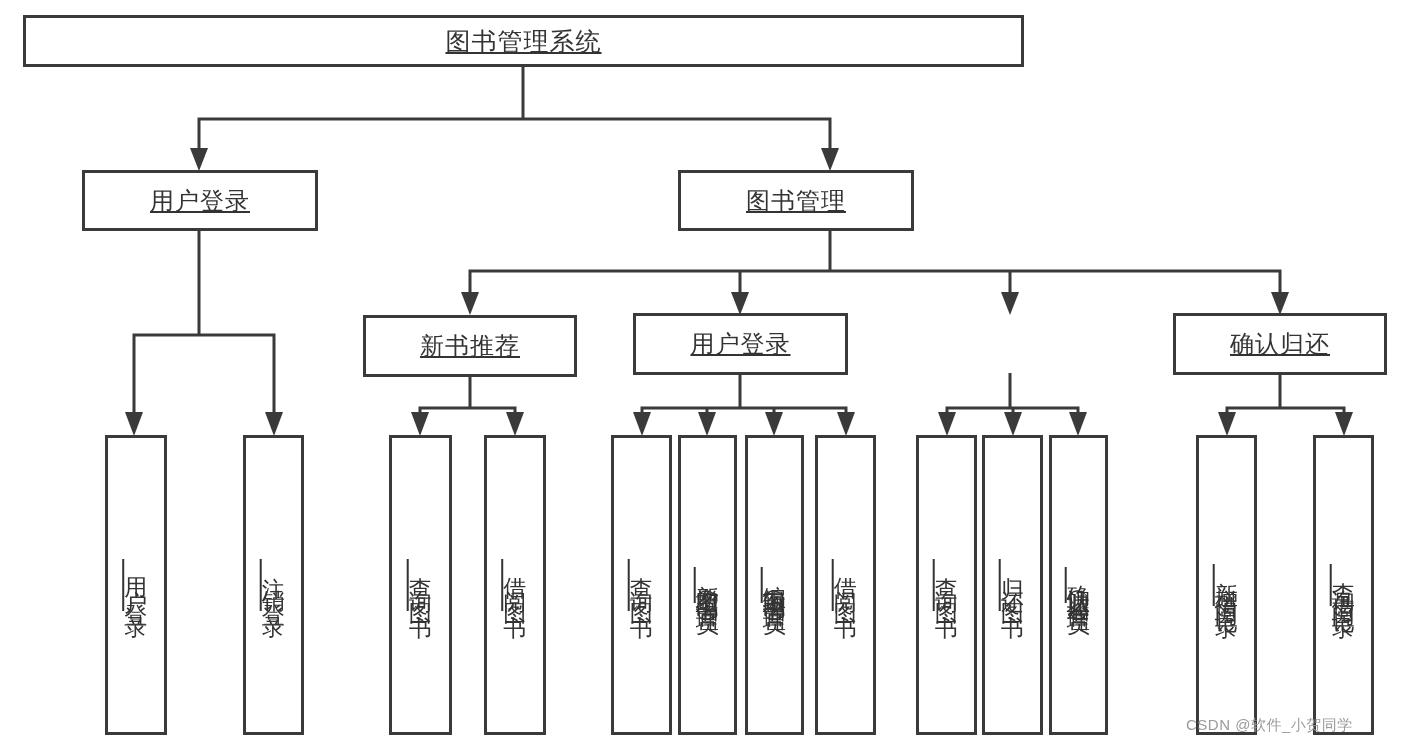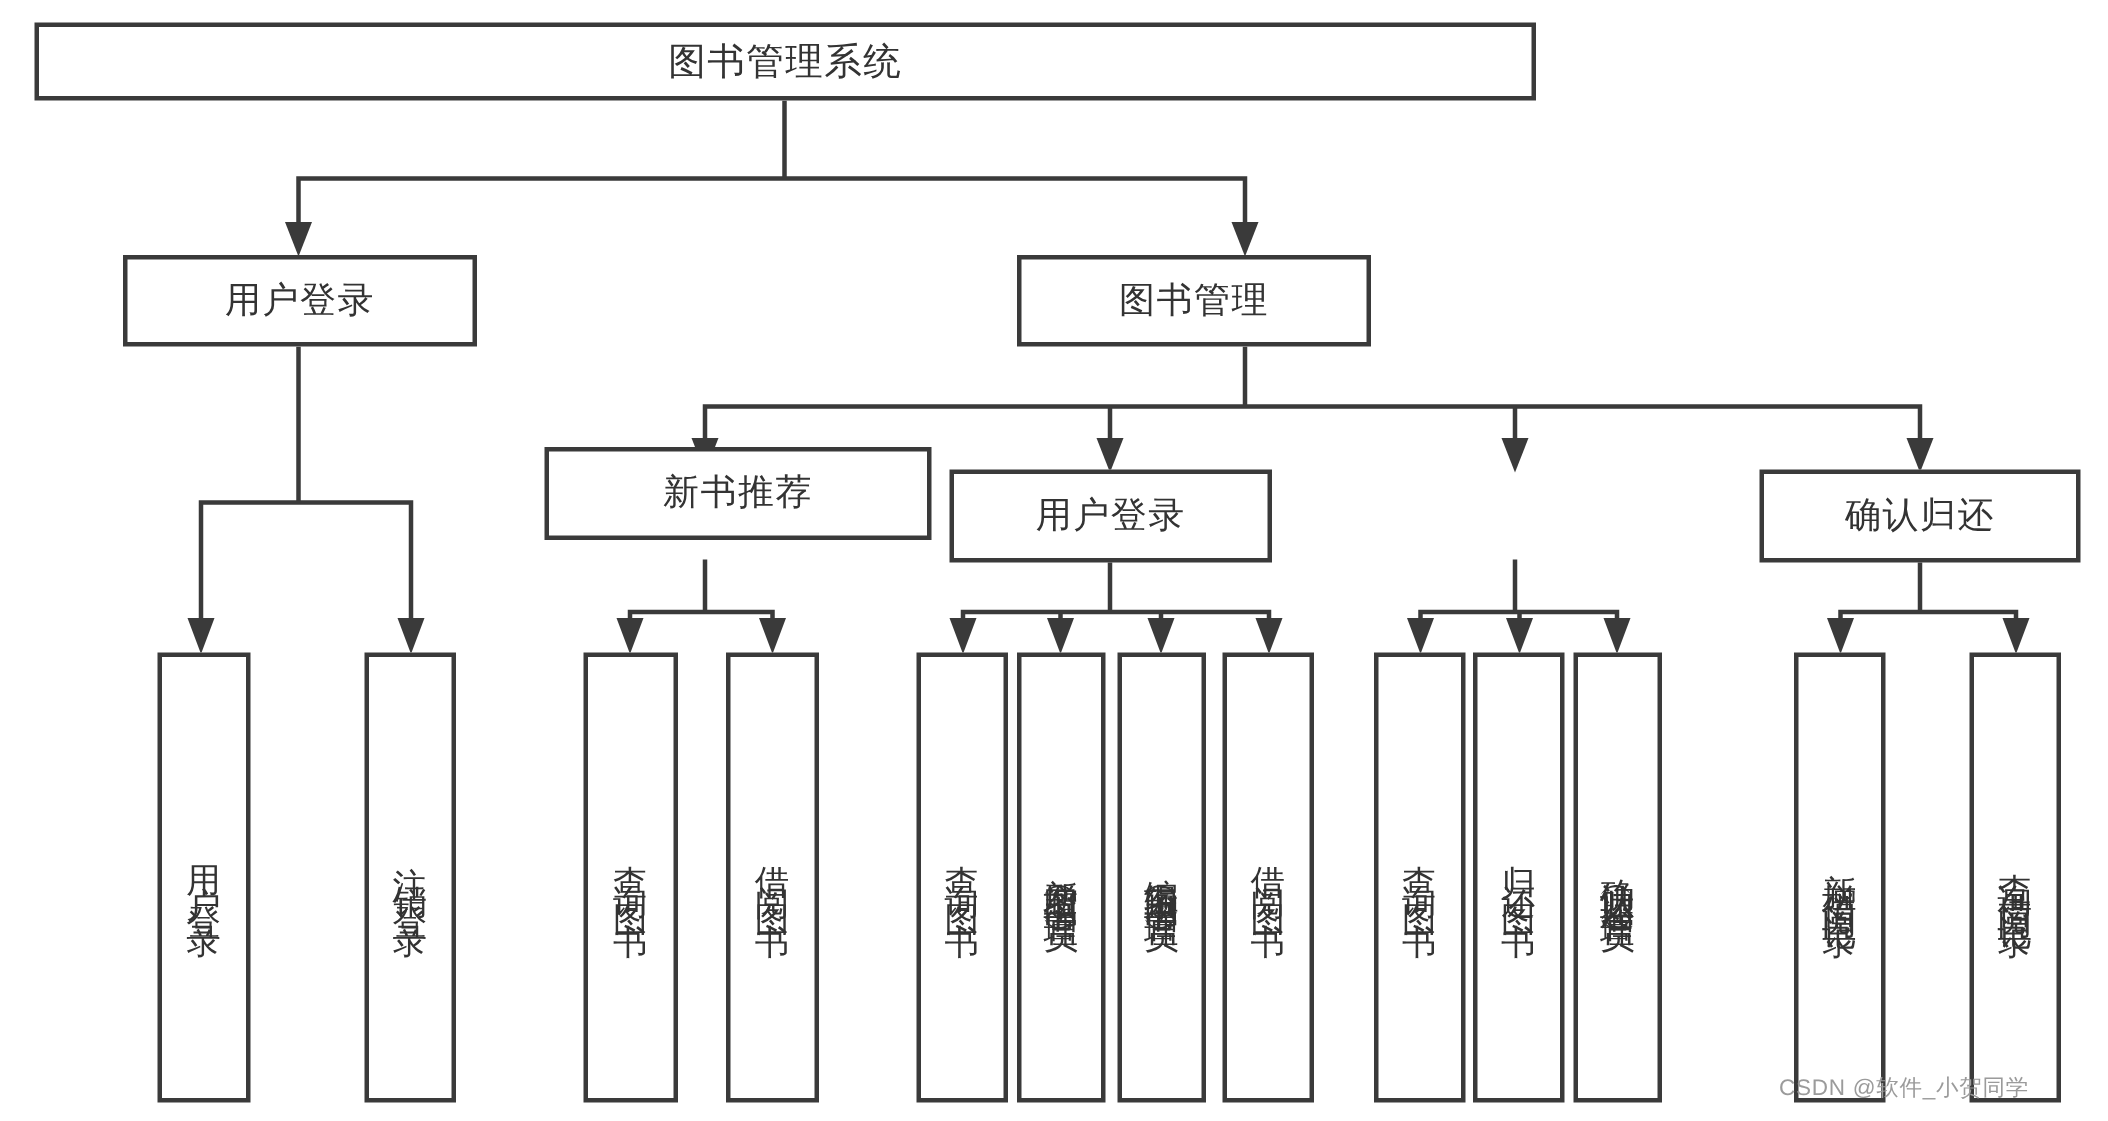--- a/index.html
+++ b/index.html
@@ -25,20 +25,21 @@
     position: absolute;
     box-sizing: border-box;
     background: #ffffff;
     border: 3px solid #3a3a3a;
     color: #333333;
     display: flex;
     align-items: center;
     justify-content: center;
     text-align: right;
     line-height: 1.15;
+    text-decoration: underline;
   }
   .h-node {
     font-size: 24px;
     letter-spacing: 1px;
   }
   .root-node {
     font-size: 25px;
   }
   .leaf {
     font-size: 23px;
@@ -107,21 +108,21 @@
       <polygon points="1218,412 1236,412 1227,436" fill="#3a3a3a" stroke="none"></polygon>
       <polygon points="1335,412 1353,412 1344,436" fill="#3a3a3a" stroke="none"></polygon>
     </g>
   </svg>
 
   <div class="node h-node root-node" style="left:23px; top:15px; width:1001px; height:52px;">图书管理系统</div>
 
   <div class="node h-node" style="left:82px; top:170px; width:236px; height:61px;">用户登录</div>
   <div class="node h-node" style="left:678px; top:170px; width:236px; height:61px;">图书管理</div>
 
-  <div class="node h-node" style="left:363px; top:298px; width:258px; height:62px;">新书推荐</div>
+  <div class="node h-node" style="left:363px; top:315px; width:214px; height:62px;">新书推荐</div>
   <div class="node h-node" style="left:633px; top:313px; width:215px; height:62px;">用户登录</div>
   <div class="node h-node" style="left:1173px; top:313px; width:214px; height:62px;">确认归还</div>
 
   <div class="node leaf" style="left: 105px; top: 435px; width: 62px; height: 300px; letter-spacing: 13px;">用户登录</div>
   <div class="node leaf" style="left: 243px; top: 435px; width: 61px; height: 300px; letter-spacing: 13px;">注销登录</div>
   <div class="node leaf" style="left: 389px; top: 435px; width: 63px; height: 300px; letter-spacing: 13px;">查询图书</div>
   <div class="node leaf" style="left: 484px; top: 435px; width: 62px; height: 300px; letter-spacing: 13px;">借阅图书</div>
   <div class="node leaf" style="left: 611px; top: 435px; width: 61px; height: 300px; letter-spacing: 13px;">查询图书</div>
   <div class="node leaf" style="left: 678px; top: 435px; width: 59px; height: 300px; letter-spacing: 4px;">新增图书（管理员）</div>
   <div class="node leaf" style="left: 745px; top: 435px; width: 59px; height: 300px; letter-spacing: 4px;">编辑图书（管理员）</div>

